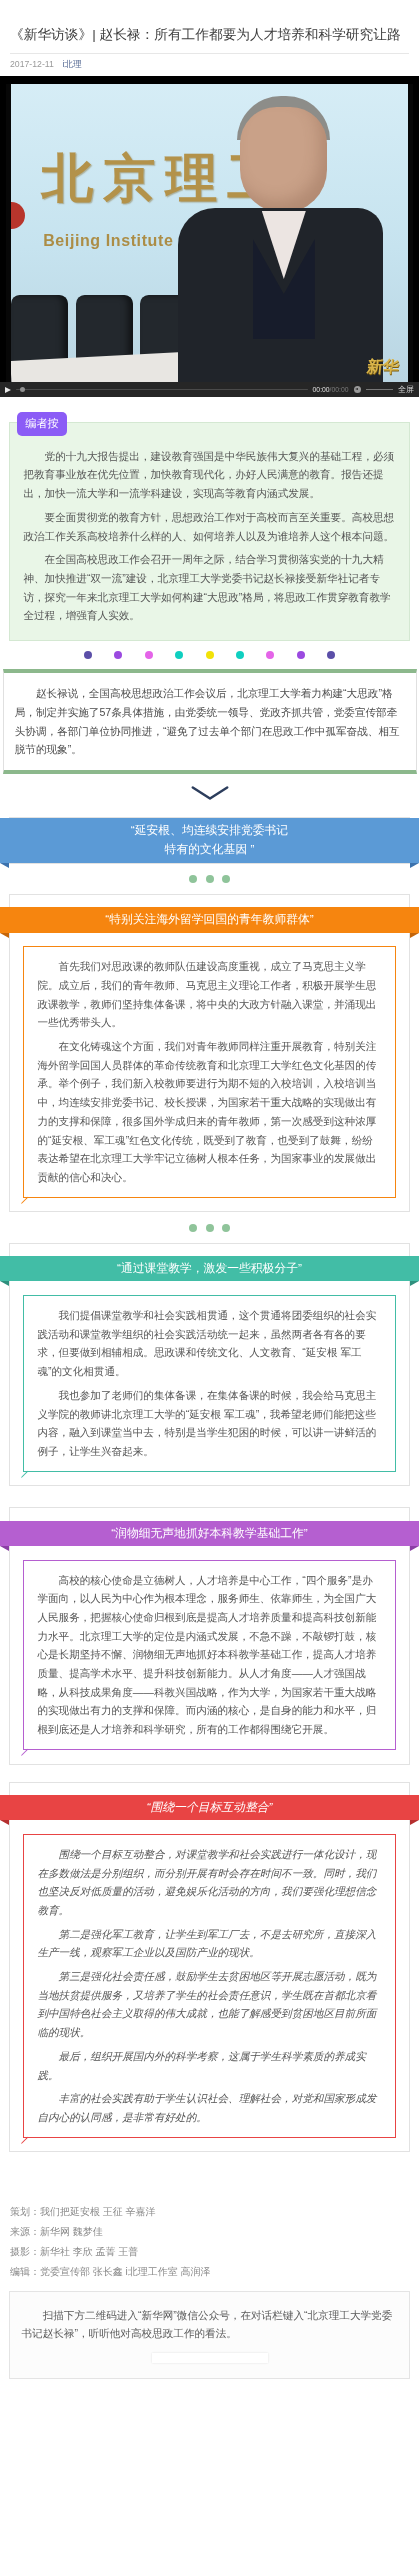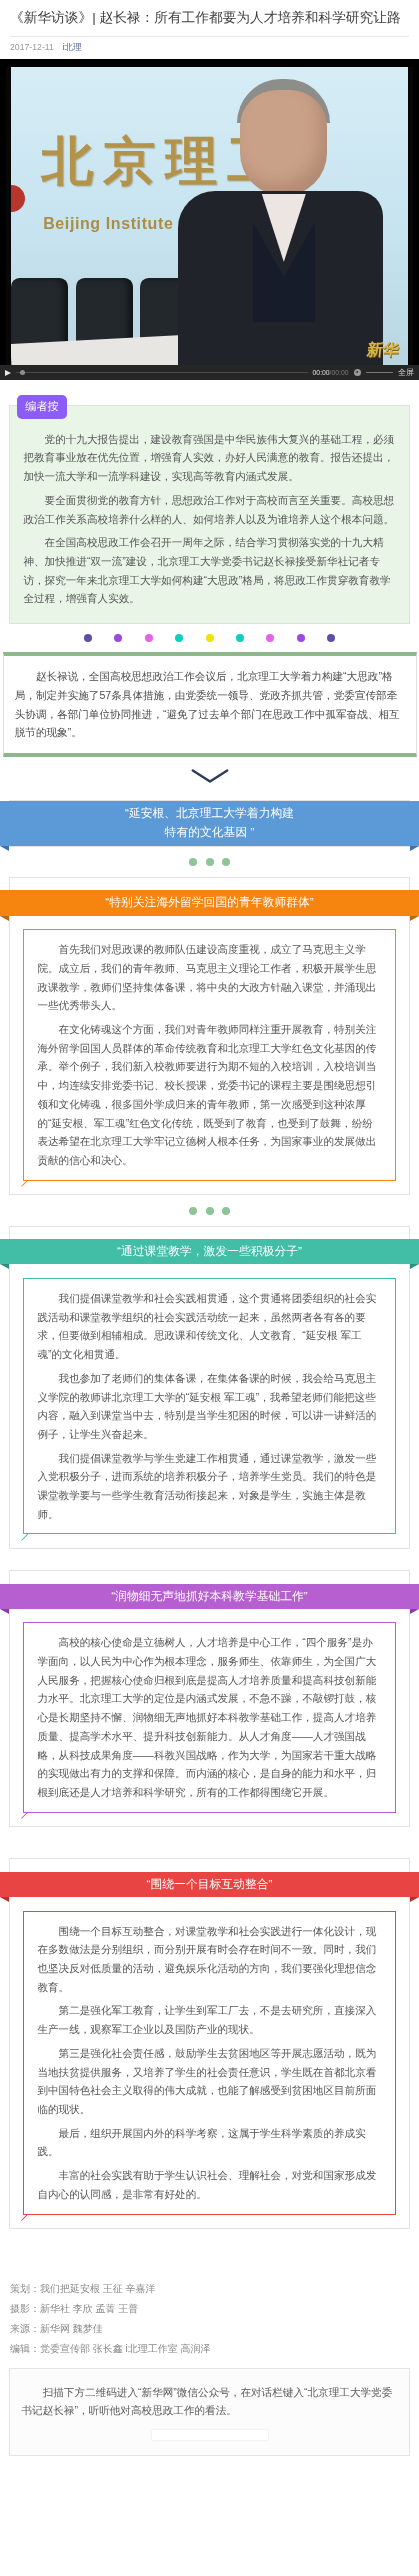--- a/index.html
+++ b/index.html
@@ -1,18 +1,18 @@
 <!DOCTYPE html>
 <html style="font-size:10px"><head>
 <meta charset="utf-8">
 <style>
   html,body{margin:0;padding:0;background:#fff;}
   body{width:419px;font-family:"Liberation Sans","DejaVu Sans",sans-serif;color:#4c4c4c;}
   
-  .hdr{padding:8px 10px 0;}
+  .hdr{padding:25px 10px 0;}
   .title{font-size:13.7px;line-height:20.5px;color:#3d3d3d;font-weight:400;}
   .hdr-rule{border:none;border-top:0.6px solid #e7e7e7;margin:7.5px 0 5px;}
   .meta{font-size:8.7px;padding-bottom:5px;}
   .meta .date{color:#9a9a9a;margin-right:6.2px;}
   .meta .src{color:#576b95;text-decoration:none;text-align:center;}
   
   .video{position:relative;height:321px;background:#000;overflow:hidden;}
   .screen{position:absolute;left:6.2px;right:6.2px;top:7.5px;bottom:15px;background:linear-gradient(180deg,#d6edf6 0%,#c6e3ef 55%,#bad5e2 100%);border-left:5px solid #070707;border-right:5px solid #070707;overflow:hidden;}
   .cn-gold{position:absolute;left:30px;top:60px;font-size:52px;font-weight:700;color:#b3924a;letter-spacing:10px;text-shadow:1.2px 1.2px 1.2px rgba(120,90,20,.4);font-family:"DejaVu Serif",serif;}
   .en-gold{position:absolute;left:32px;top:148px;font-size:16px;font-weight:700;color:#ac8d46;letter-spacing:0.6px;}
@@ -106,21 +106,21 @@
     <div class="time"><span>00:00</span><span class="tot">/00:00</span></div>
     <div class="vol-ic"></div>
     <div class="vol-tr"></div>
     <div class="fs">全屏</div>
   </div>
 </div>
 
 <div class="note">
   <div class="badge">编者按</div>
   <div>
-      <p>党的十九大报告提出，建设教育强国是中华民族伟大复兴的基础工程，必须把教育事业放在优先位置，增强育人实效，办好人民满意的教育。报告还提出，加快一流大学和一流学科建设，实现高等教育内涵式发展。</p>
+      <p>党的十九大报告提出，建设教育强国是中华民族伟大复兴的基础工程，必须把教育事业放在优先位置，加快教育现代化，办好人民满意的教育。报告还提出，加快一流大学和一流学科建设，实现高等教育内涵式发展。</p>
       <p>要全面贯彻党的教育方针，思想政治工作对于高校而言至关重要。高校思想政治工作关系高校培养什么样的人、如何培养人以及为谁培养人这个根本问题。</p>
       <p>在全国高校思政工作会召开一周年之际，结合学习贯彻落实党的十九大精神、加快推进“双一流”建设，北京理工大学党委书记赵长禄接受新华社记者专访，探究一年来北京理工大学如何构建“大思政”格局，将思政工作贯穿教育教学全过程，增强育人实效。</p>
     </div>
 </div>
 
 <div class="dots" id="rainbow">
     <i class="d" style="background: rgb(91, 79, 168);"></i>
     <i class="d" style="background: rgb(155, 74, 224);"></i>
     <i class="d" style="background: rgb(228, 100, 232);"></i>
     <i class="d" style="background: rgb(15, 207, 192);"></i>
@@ -133,75 +133,74 @@
 
 <div class="lead">
   <p>赵长禄说，全国高校思想政治工作会议后，北京理工大学着力构建“大思政”格局，制定并实施了57条具体措施，由党委统一领导、党政齐抓共管，党委宣传部牵头协调，各部门单位协同推进，“避免了过去单个部门在思政工作中孤军奋战、相互脱节的现象”。</p>
 </div>
 
 <svg class="chev" width="40" height="16" viewBox="0 0 64 26">
   <polyline points="4,4 32,22 60,4" fill="none" stroke="#2c3d5c" stroke-width="4" stroke-linecap="round" stroke-linejoin="round"></polyline>
 </svg>
 
 <div class="section" style="--c: #5b9ad6; --d: #3c72ad;">
-  <div class="ribbon">“延安根、北京理工大学着力构建
+  <div class="ribbon">“延安根、均连续安排党委书记
 特有的文化基因 ”</div>
 </div>
 
 <div class="dots3">
     <i class="d"></i>
     <i class="d"></i>
     <i class="d"></i>
   </div>
 
 <div class="section pad-top" style="--c: #f6850f; --d: #c4650a;">
   <div class="ribbon">“特别关注海外留学回国的青年教师群体”</div>
   <div class="inner">
       <p>首先我们对思政课的教师队伍建设高度重视，成立了马克思主义学院。成立后，我们的青年教师、马克思主义理论工作者，积极开展学生思政课教学，教师们坚持集体备课，将中央的大政方针融入课堂，并涌现出一些优秀带头人。</p>
-      <p>在文化铸魂这个方面，我们对青年教师同样注重开展教育，特别关注海外留学回国人员群体的革命传统教育和北京理工大学红色文化基因的传承。举个例子，我们新入校教师要进行为期不短的入校培训，入校培训当中，均连续安排党委书记、校长授课，党委书记的课程主要是围绕思想引领和文化铸魂，很多国外学成归来的青年教师，第一次感受到这种浓厚的“延安根、军工魂”红色文化传统，既受到了教育，也受到了鼓舞，纷纷表达希望在北京理工大学牢记立德树人根本任务，为国家事业的发展做出贡献的信心和决心。</p>
+      <p>在文化铸魂这个方面，我们对青年教师同样注重开展教育，特别关注海外留学回国人员群体的革命传统教育和北京理工大学红色文化基因的传承。举个例子，我们新入校教师要进行为期不短的入校培训，入校培训当中，均连续安排党委书记、校长授课，为国家若干重大战略的实现做出有力的支撑和保障，很多国外学成归来的青年教师，第一次感受到这种浓厚的“延安根、军工魂”红色文化传统，既受到了教育，也受到了鼓舞，纷纷表达希望在北京理工大学牢记立德树人根本任务，为国家事业的发展做出贡献的信心和决心。</p>
     </div>
 </div>
 
 <div class="dots3">
     <i class="d"></i>
     <i class="d"></i>
     <i class="d"></i>
   </div>
 
 <div class="section pad-top" style="--c: #42bda6; --d: #2f8f7d;">
   <div class="ribbon">“通过课堂教学，激发一些积极分子”</div>
   <div class="inner">
       <p>我们提倡课堂教学和社会实践相贯通，这个贯通将团委组织的社会实践活动和课堂教学组织的社会实践活动统一起来，虽然两者各有各的要求，但要做到相辅相成。思政课和传统文化、人文教育、“延安根 军工魂”的文化相贯通。</p>
       <p>我也参加了老师们的集体备课，在集体备课的时候，我会给马克思主义学院的教师讲北京理工大学的“延安根 军工魂”，我希望老师们能把这些内容，融入到课堂当中去，特别是当学生犯困的时候，可以讲一讲鲜活的例子，让学生兴奋起来。</p>
-      <p>我们提倡课堂教学与学生党建工作相贯通，通过课堂教学，激发一些入党积极分子，进而系统的培养积极分子，培养学生党员。我们的特色是课堂教学要与一些学生教育活动衔接起来，对象是学生，实施主体是教师。</p>
     </div>
 </div>
 
 <div class="section pad-top" style="margin-top: 21px; --c: #b55fd0; --d: #8b3fa5;">
   <div class="ribbon">“润物细无声地抓好本科教学基础工作”</div>
   <div class="inner">
       <p>高校的核心使命是立德树人，人才培养是中心工作，“四个服务”是办学面向，以人民为中心作为根本理念，服务师生、依靠师生，为全国广大人民服务，把握核心使命归根到底是提高人才培养质量和提高科技创新能力水平。北京理工大学的定位是内涵式发展，不急不躁，不敲锣打鼓，核心是长期坚持不懈、润物细无声地抓好本科教学基础工作，提高人才培养质量、提高学术水平、提升科技创新能力。从人才角度——人才强国战略，从科技成果角度——科教兴国战略，作为大学，为国家若干重大战略的实现做出有力的支撑和保障。而内涵的核心，是自身的能力和水平，归根到底还是人才培养和科学研究，所有的工作都得围绕它开展。</p>
     </div>
 </div>
 
-<div class="section pad-top" style="margin-top: 31px; --c: #e84444; --d: #b52f2f;">
+<div class="section pad-top" style="margin-top: 17px; font-style: italic; --c: #e84444; --d: #b52f2f;">
   <div class="ribbon">“围绕一个目标互动整合”</div>
   <div class="inner">
       <p>围绕一个目标互动整合，对课堂教学和社会实践进行一体化设计，现在多数做法是分别组织，而分别开展有时会存在时间不一致。同时，我们也坚决反对低质量的活动，避免娱乐化活动的方向，我们要强化理想信念教育。</p>
       <p>第二是强化军工教育，让学生到军工厂去，不是去研究所，直接深入生产一线，观察军工企业以及国防产业的现状。</p>
       <p>第三是强化社会责任感，鼓励学生去贫困地区等开展志愿活动，既为当地扶贫提供服务，又培养了学生的社会责任意识，学生既在首都北京看到中国特色社会主义取得的伟大成就，也能了解感受到贫困地区目前所面临的现状。</p>
       <p>最后，组织开展国内外的科学考察，这属于学生科学素质的养成实践。</p>
       <p>丰富的社会实践有助于学生认识社会、理解社会，对党和国家形成发自内心的认同感，是非常有好处的。</p>
     </div>
 </div>
 
 <div class="credits">
   <div>策划：我们把延安根 王征 辛嘉洋</div>
+  <div>来源：新华网 魏梦佳</div>
   <div>摄影：新华社 李欣 孟菁 王普</div>
-  <div>来源：新华网 魏梦佳</div>
   <div>编辑：党委宣传部 张长鑫  i北理工作室 高润泽</div>
 </div>
 
 <div class="qr-box">
   <div class="qr-note">
     <p>扫描下方二维码进入“新华网”微信公众号，在对话栏键入“北京理工大学党委书记赵长禄”，听听他对高校思政工作的看法。</p>
   </div>
   <div class="qr-wrap">
     
     

